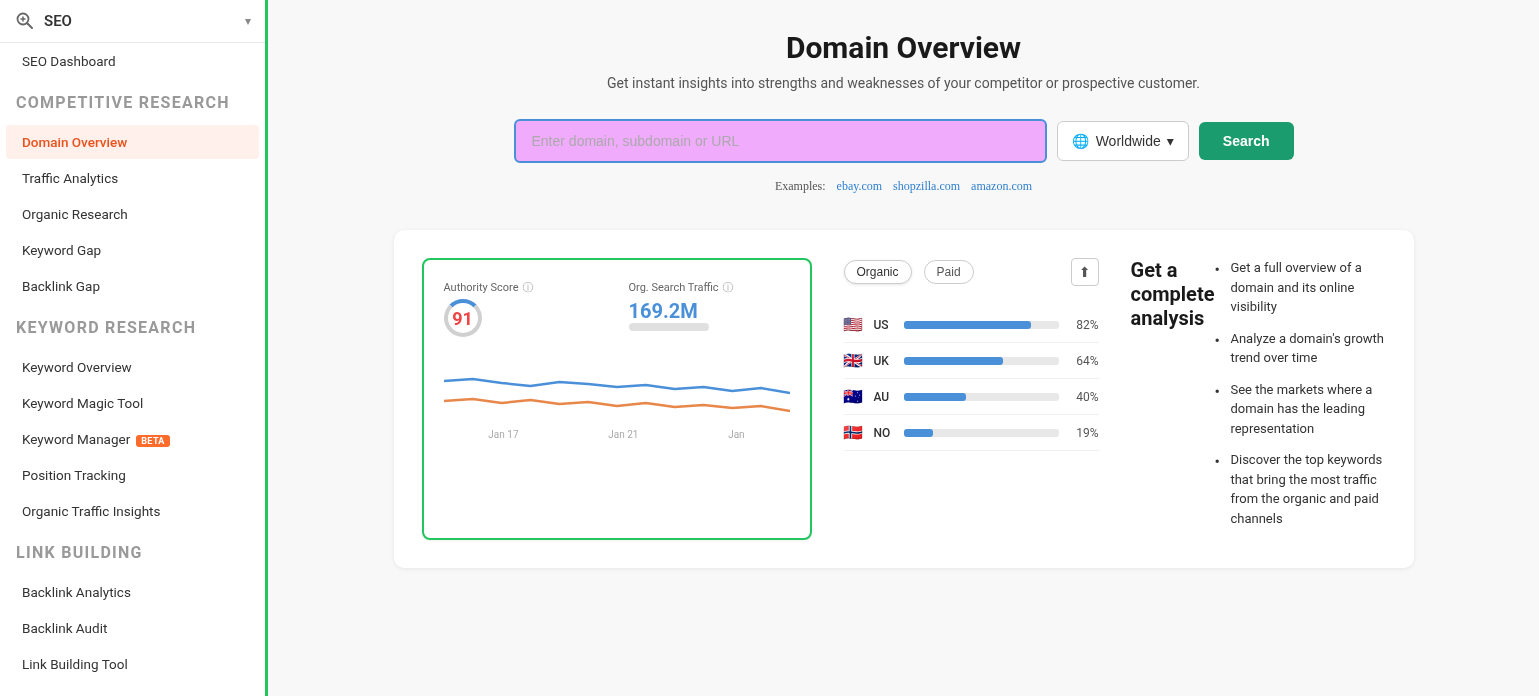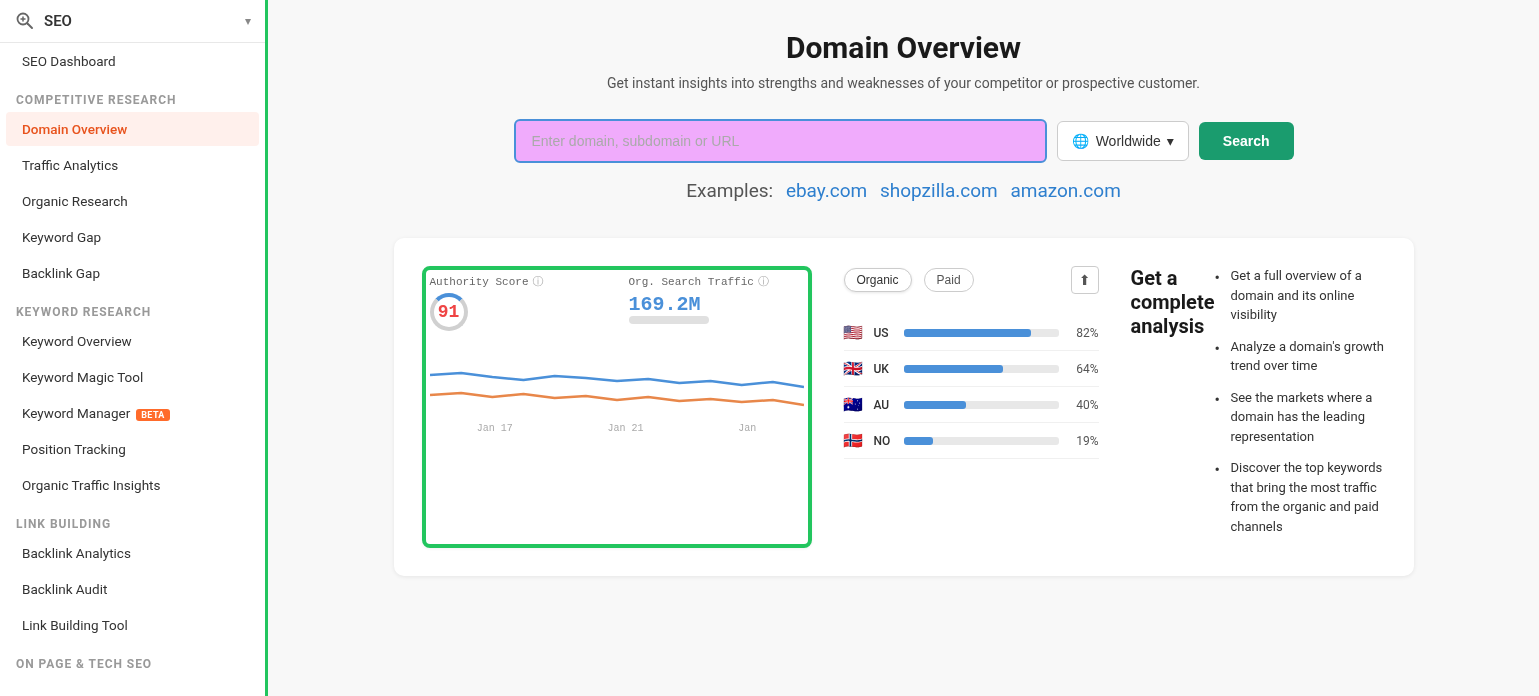--- a/index.html
+++ b/index.html
@@ -28,22 +28,22 @@
       color: #666;
     }
     .sidebar-header-title {
       font-size: 15px; font-weight: 600; color: #333; flex: 1;
     }
     .sidebar-header-chevron {
       color: #888; font-size: 12px;
     }
 
     .sidebar-section-label {
-      font-size: 12px; font-weight: 700; color: #999;
-      letter-spacing: 0.08em; padding: 14px 16px 4px 16px;
+      font-size: 16px; font-weight: 700; color: #999;
+      letter-spacing: 0.08em; padding: 14px 16px 12px 16px;
       text-transform: uppercase;
     }
 
     .sidebar-item {
       display: flex; align-items: flex-end;
       padding: 9px 16px;
       font-size: 13.5px; color: #333;
       cursor: pointer;
       border-radius: 4px;
       margin: 1px 6px;
@@ -137,50 +137,50 @@
       font-size: 14px;
       font-weight: 600;
       border: none;
       border-radius: 6px;
       cursor: pointer;
       white-space: nowrap;
     }
 
     .examples-row {
       text-align: center;
-      font-size: 19px;
+      font-size: 12px;
       color: #555;
       margin-bottom: 36px;
+      font-family: Liberation Serif, serif;
     }
     .examples-row a {
       color: #2e7fce;
       text-decoration: none;
       margin-left: 8px;
     }
 
     
     .preview-section {
       display: flex;
       gap: 32px;
       background: #fff;
       border-radius: 10px;
       padding: 28px;
       box-shadow: 0 1px 4px rgba(0,0,0,0.08);
       margin-bottom: 24px;
     }
 
     .preview-card {
       background: #fff;
-      border: 4px solid #22c55e;
+      border: 2px solid #22c55e;
       border-radius: 8px;
-      padding: 4px;
+      padding: 20px;
       width: 390px;
       min-width: 390px;
       box-shadow: 0 1px 3px rgba(0,0,0,0.06);
-      font-family: Liberation Mono, monospace;
     }
 
     .card-stats-row {
       display: flex;
       gap: 24px;
       margin-bottom: 14px;
     }
 
     .stat-block { flex: 1; }
     .stat-label {

